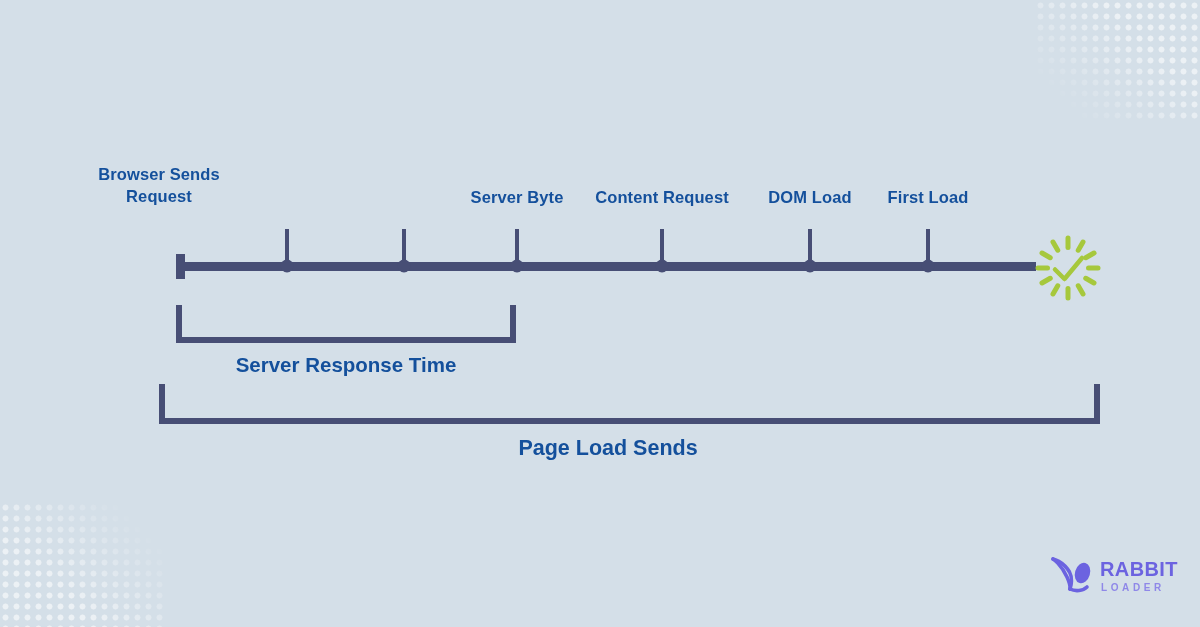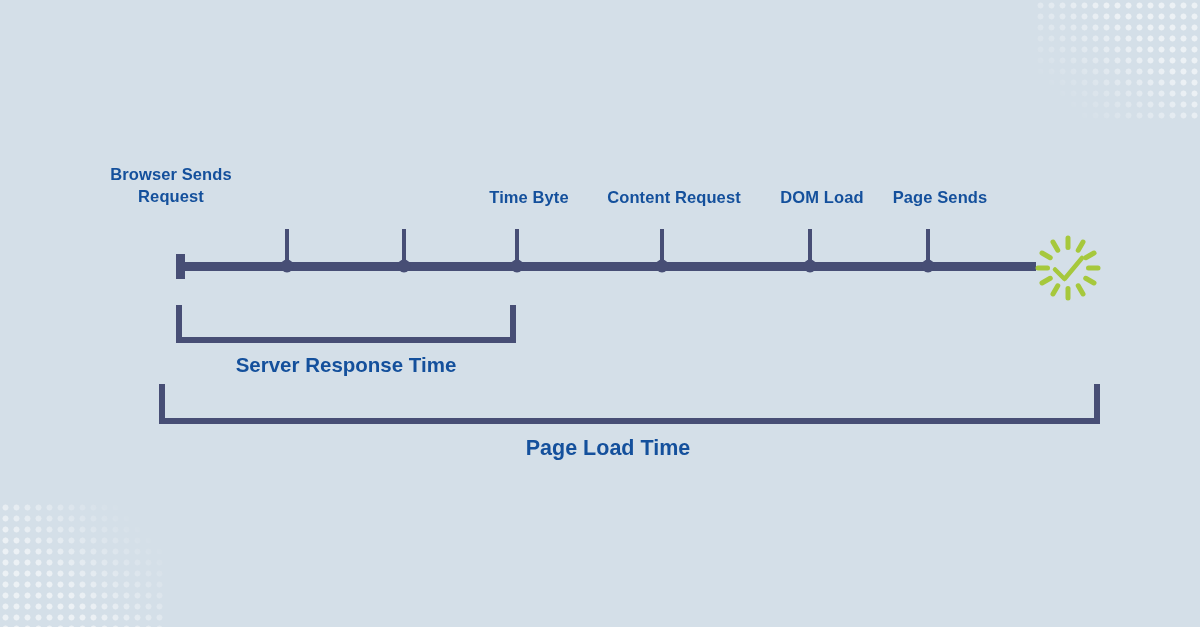--- a/index.html
+++ b/index.html
@@ -50,21 +50,20 @@
   .milestone-label {
     position: absolute;
     color: #14509c;
     font-size: 16.5px;
     font-weight: bold;
     line-height: 22px;
     text-align: center;
     transform: translateX(-50%);
     white-space: pre-line;
     letter-spacing: 0.1px;
-    margin-left: 12px;
   }
 
   
   .timeline-bar {
     position: absolute;
     left: 176px;
     top: 262px;
     width: 860px;
     height: 9px;
     background-color: #474e75;
@@ -133,24 +132,24 @@
 </head>
 <body>
 
 <div id="infographic">
 
   <div class="dot-texture top-right"></div>
   <div class="dot-texture bottom-left"></div>
 
   <div class="milestone-label" id="label-0" style="left: 159px; top: 163px;">Browser Sends
 Request</div>
-  <div class="milestone-label" id="label-3" style="left: 517px; top: 186px;">Time Byte</div>
+  <div class="milestone-label" id="label-3" style="left: 517px; top: 186px;">Server Byte</div>
   <div class="milestone-label" id="label-4" style="left: 662px; top: 186px;">Content Request</div>
   <div class="milestone-label" id="label-5" style="left: 810px; top: 186px; text-align: center;">DOM Load</div>
-  <div class="milestone-label" id="label-6" style="left: 928px; top: 186px;">Page Sends</div>
+  <div class="milestone-label" id="label-6" style="left: 928px; top: 186px;">First Load</div>
 
   <div class="timeline-bar"></div>
   <div class="timeline-start-cap"></div>
 
   <div class="tick-stem" id="stem-1" style="left: 287px; top: 229px; height: 37px;"></div>
   <div class="tick-stem" id="stem-2" style="left: 404px; top: 229px; height: 37px;"></div>
   <div class="tick-stem" id="stem-3" style="left: 517px; top: 229px; height: 37px;"></div>
   <div class="tick-stem" id="stem-4" style="left: 662px; top: 229px; height: 37px;"></div>
   <div class="tick-stem" id="stem-5" style="left: 810px; top: 229px; height: 37px;"></div>
   <div class="tick-stem" id="stem-6" style="left: 928px; top: 229px; height: 37px;"></div>
@@ -159,21 +158,21 @@
   <div class="tick-dot" id="dot-2" style="left: 404px;"></div>
   <div class="tick-dot" id="dot-3" style="left: 517px;"></div>
   <div class="tick-dot" id="dot-4" style="left: 662px;"></div>
   <div class="tick-dot" id="dot-5" style="left: 810px;"></div>
   <div class="tick-dot" id="dot-6" style="left: 928px;"></div>
 
   <div class="bracket" id="bracket-0" style="left: 176px; top: 305px; width: 340px; height: 38px;"></div>
   <div class="bracket-caption" id="server-response-caption" style="left: 346px; top: 353px;">Server Response Time</div>
 
   <div class="bracket" id="bracket-1" style="left: 159px; top: 384px; width: 941px; height: 40px;"></div>
-  <div class="bracket-caption" id="page-load-caption" style="left: 608px; top: 436px;">Page Load Time</div>
+  <div class="bracket-caption" id="page-load-caption" style="left: 608px; top: 436px;">Page Load Sends</div>
 
   <div class="spinner">
     <svg viewBox="0 0 68 68" width="68" height="68">
       <g id="spinner-dashes" stroke="#a6c83c" stroke-width="5" stroke-linecap="round">
           <line x1="34.00" y1="13.50" x2="34.00" y2="4.00"></line>
           <line x1="44.25" y1="16.25" x2="49.00" y2="8.02"></line>
           <line x1="51.75" y1="23.75" x2="59.98" y2="19.00"></line>
           <line x1="54.50" y1="34.00" x2="64.00" y2="34.00"></line>
           <line x1="51.75" y1="44.25" x2="59.98" y2="49.00"></line>
           <line x1="44.25" y1="51.75" x2="49.00" y2="59.98"></line>
@@ -181,14 +180,26 @@
           <line x1="23.75" y1="51.75" x2="19.00" y2="59.98"></line>
           <line x1="16.25" y1="44.25" x2="8.02" y2="49.00"></line>
           <line x1="13.50" y1="34.00" x2="4.00" y2="34.00"></line>
           <line x1="16.25" y1="23.75" x2="8.02" y2="19.00"></line>
           <line x1="23.75" y1="16.25" x2="19.00" y2="8.02"></line>
         </g>
       <path d="M21 35.5 L30.5 45 L48 24" fill="none" stroke="#a6c83c" stroke-width="4.5" stroke-linecap="round" stroke-linejoin="round"></path>
     </svg>
   </div>
 
+  <div class="logo">
+    <svg viewBox="0 0 130 50" width="130" height="50">
+      <g>
+        <path d="M5 9 C5 9, 13 14, 19 27 C21.5 32.5, 22.5 36, 22 39" fill="none" stroke="#6c63e0" stroke-width="3.6" stroke-linecap="round"></path>
+        <path d="M5 9 C5 9, 15 11, 21.5 22 C24.5 27.5, 23.5 35, 22 39" fill="none" stroke="#6c63e0" stroke-width="3.6" stroke-linecap="round"></path>
+        <path d="M22 39 C22 39, 26 41, 31 40.5 C36 40, 39 37, 39 37" fill="none" stroke="#6c63e0" stroke-width="3.6" stroke-linecap="round"></path>
+        <ellipse cx="34.5" cy="23" rx="7.5" ry="10.5" transform="rotate(16 34.5 23)" fill="#6c63e0"></ellipse>
+      </g>
+      <text x="52" y="26" fill="#6c63e0" font-family="'Liberation Sans', sans-serif" font-size="20" font-weight="bold" letter-spacing="0.4">RABBIT</text>
+      <text x="53" y="41" fill="#8f88e8" font-family="'Liberation Sans', sans-serif" font-size="10" font-weight="bold" letter-spacing="3.6">LOADER</text>
+    </svg>
+  </div>
 
 </div>
 
 </body></html>

